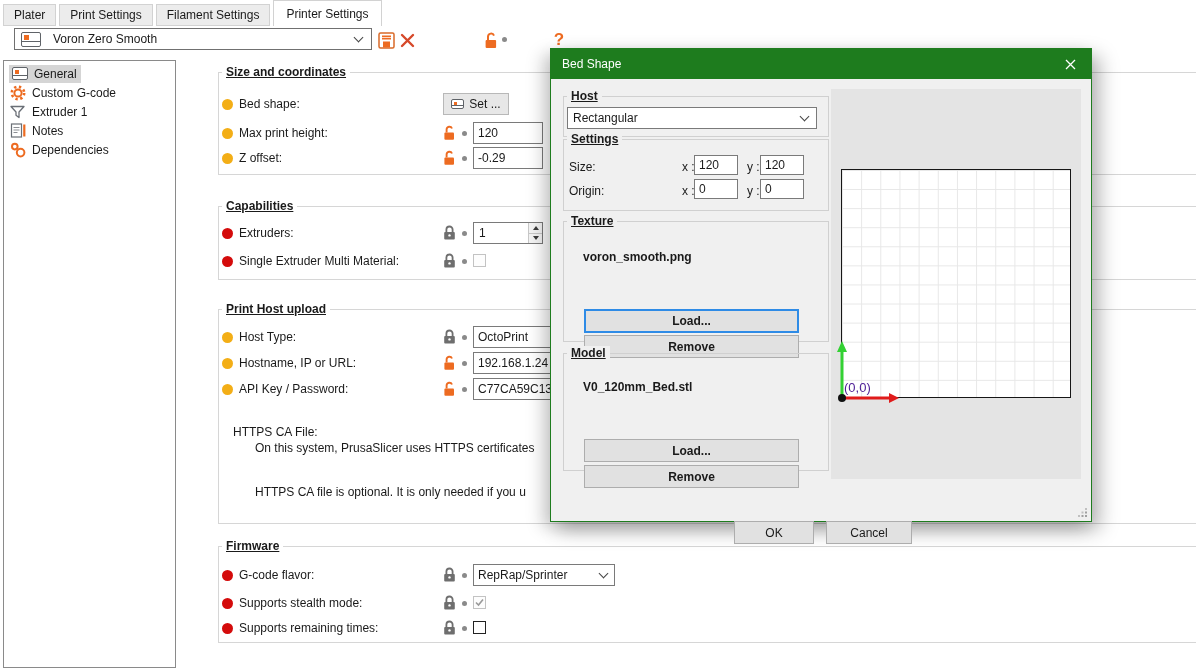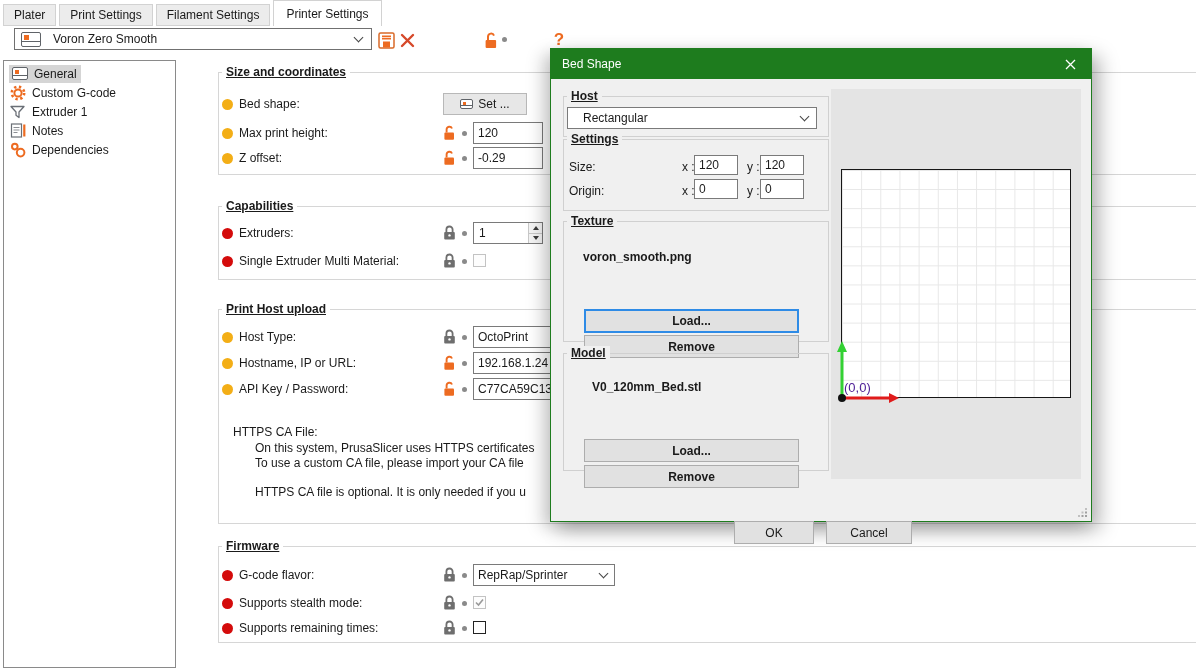--- a/index.html
+++ b/index.html
@@ -59,33 +59,33 @@
   .checkbox{position:absolute;left:255px;top:4px;width:13px;height:13px;background:#fff;}
   .cb-disabled{border:1px solid #c3c3c3;background:#fdfdfd;}
   .cb-enabled{border:1px solid #222;}
   .spinner{position:absolute;left:255px;top:0;width:70px;height:22px;border:1px solid #7a7a7a;background:#fff;}
   .spinner .val{position:absolute;left:5px;top:1px;line-height:18px;}
   .spinbtns{position:absolute;right:0;top:0;width:14px;height:100%;display:flex;flex-direction:column;}
   .spinbtn{flex:1;border-left:1px solid #c8c8c8;display:flex;align-items:center;justify-content:center;background:#f4f4f4;}
   .spinbtn + .spinbtn{border-top:1px solid #c8c8c8;}
   .tri-up{width:0;height:0;border-left:3.5px solid transparent;border-right:3.5px solid transparent;border-bottom:4px solid #3a3a3a;}
   .tri-dn{width:0;height:0;border-left:3.5px solid transparent;border-right:3.5px solid transparent;border-top:4px solid #3a3a3a;}
-  .setbtn{position:absolute;left:225px;top:0;width:84px;height:22px;background:#e7e7e7;border:1px solid #b8b8b8;
+  .setbtn{position:absolute;left:225px;top:0;width:66px;height:22px;background:#e7e7e7;border:1px solid #b8b8b8;
     display:flex;align-items:center;justify-content:center;gap:5px;}
   .statictext{position:absolute;white-space:nowrap;}
 
   
   .dlg{position:absolute;left:550px;top:48px;width:542px;height:474px;background:#f0f0f0;
     border:1px solid var(--title-green);box-shadow:-8px 6px 16px rgba(0,0,0,.18),8px 8px 18px rgba(0,0,0,.28);z-index:50;}
   .dlg-title{position:absolute;left:0;top:0;right:0;height:30px;background:var(--title-green);color:#fff;
     display:flex;align-items:center;padding-left:11px;}
   .dlg-close{position:absolute;right:0;top:0;width:42px;height:30px;display:flex;align-items:center;justify-content:center;}
   .dbox{position:absolute;border:1px solid #d0d0d0;}
   .dbox .legend{background:#f0f0f0;}
-  .dsel{position:absolute;height:22px;background:#fff;border:1px solid #7a7a7a;display:flex;align-items:center;padding:0 15px;text-align:center;}
+  .dsel{position:absolute;height:22px;background:#fff;border:1px solid #7a7a7a;display:flex;align-items:center;padding:0 5px;text-align:center;}
   .dsel .chev{position:absolute;right:8px;top:8px;}
   .dlbl{position:absolute;line-height:20px;white-space:nowrap;}
   .dinput{position:absolute;height:20px;background:#fff;border:1px solid #7a7a7a;padding:0 4px;line-height:18px;
     font-family:"Liberation Sans",sans-serif;font-size:12px;color:#1a1a1a;}
   .fname{position:absolute;font-weight:bold;white-space:nowrap;}
   .dbtn{position:absolute;background:#e1e1e1;border:1px solid #adadad;display:flex;align-items:center;justify-content:center;
     font-weight:bold;margin-top:32px;}
   .dbtn.plain{font-weight:normal;}
   .dbtn.focused{border:2px solid var(--focus-blue);}
   .preview{position:absolute;left:280px;top:40px;width:250px;height:390px;background:#e4e4e4;}
@@ -315,21 +315,20 @@
       <svg width="14" height="16" viewBox="0 0 14 16">
         <path d="M3.6 7.4 V4.4 a2.8 2.8 0 0 1 5.4 -0.9" fill="none" stroke="#ED6B21" stroke-width="1.9"></path>
         <rect x="1.4" y="7.4" width="9.6" height="7.4" rx="1" fill="#ED6B21"></rect>
       </svg>
     </span>
     <span class="gdot dotpos"></span>
     <input class="field" style="width: 150px;" value="C77CA59C132">
   </div>
   <span class="statictext" style="left:233px;top:425px;">HTTPS CA File:</span>
   <span class="statictext" style="left:255px;top:441px;">On this system, PrusaSlicer uses HTTPS certificates</span>
-  <span class="statictext" style="left:255px;top:456px;">To use a custom CA file, please import your CA file</span>
   <span class="statictext" style="left:255px;top:485px;">HTTPS CA file is optional. It is only needed if you u</span>
 
   <div class="groupbox" style="top:546px;height:97px;">
     <span class="legend">Firmware</span>
   </div>
   <div class="row" style="top:564px;">
     <span class="bullet red"></span>
     <span class="rlbl">G-code flavor:</span>
     <span class="lockpos">
       <svg width="13" height="16" viewBox="0 0 13 16">
@@ -414,21 +413,21 @@
     <div class="dbtn focused" style="left:33px;top:228px;width:215px;height:24px;">
       <span>Load...</span>
     </div>
     <div class="dbtn" style="left:33px;top:254px;width:215px;height:23px;">
       <span>Remove</span>
     </div>
 
     <div class="dbox" style="left:12px;top:304px;width:266px;height:118px;">
       <span class="legend">Model</span>
     </div>
-    <span class="fname" style="left:41px;top:331px;">V0_120mm_Bed.stl</span>
+    <span class="fname" style="left:32px;top:331px;">V0_120mm_Bed.stl</span>
     <div class="dbtn" style="left:33px;top:358px;width:215px;height:23px;">
       <span>Load...</span>
     </div>
     <div class="dbtn" style="left:33px;top:384px;width:215px;height:23px;">
       <span>Remove</span>
     </div>
 
     <div class="preview">
       <div class="bed"></div>
       <svg style="position:absolute;left:0;top:0;" width="250" height="390">

